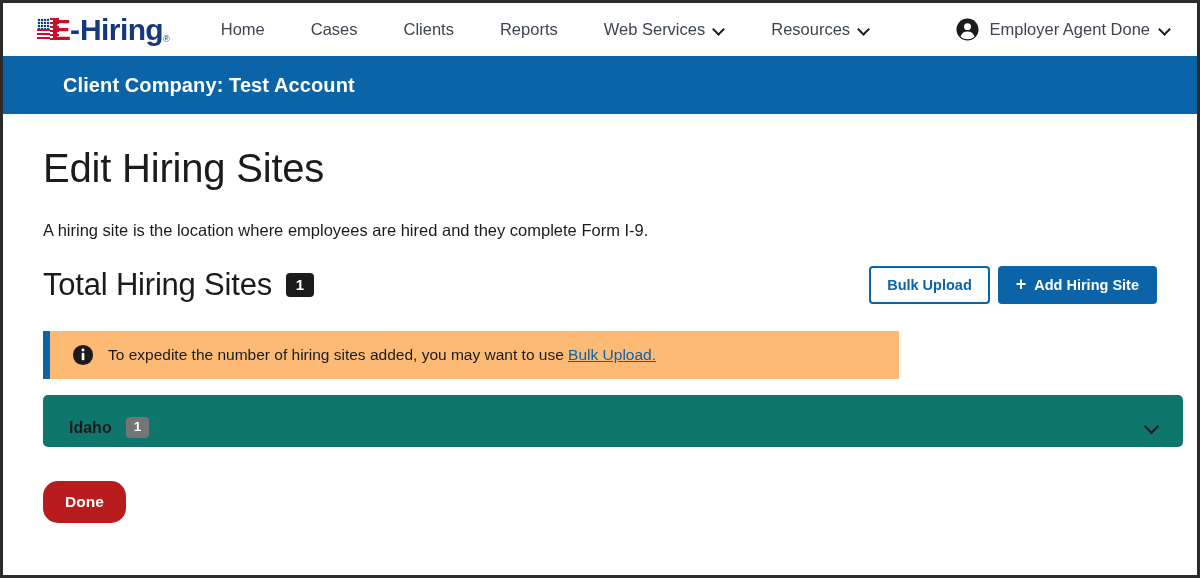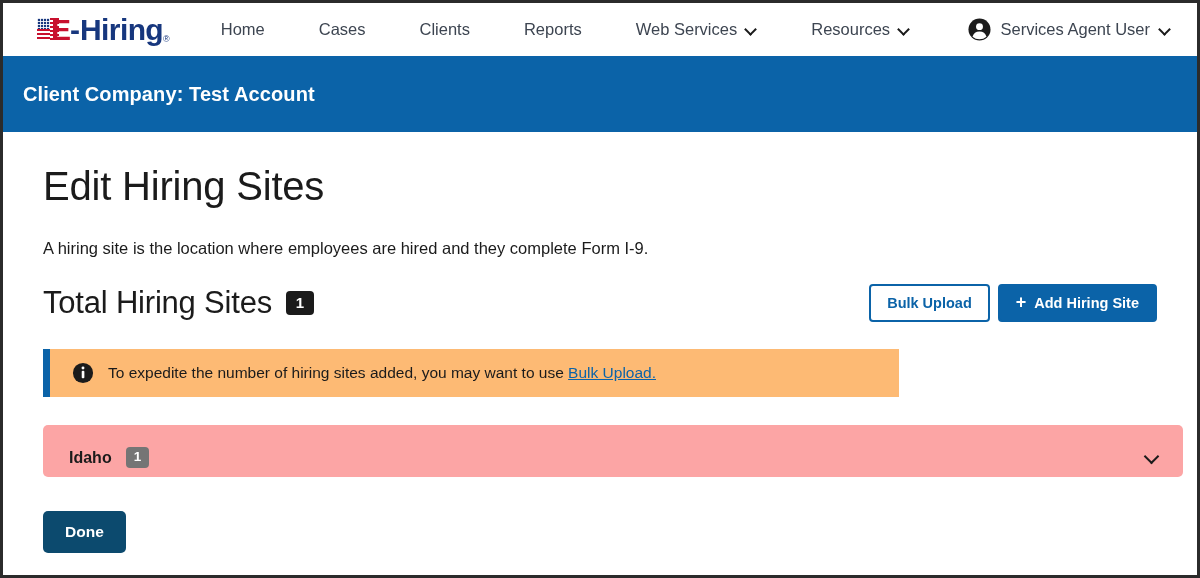--- a/index.html
+++ b/index.html
@@ -95,21 +95,21 @@
   .brand-tm {
     font-size: 9px;
     color: #17377e;
     align-self: flex-end;
     margin-bottom: 3px;
   }
 
   .navlinks {
     display: flex;
     align-items: center;
-    gap: 16px;
+    gap: 8px;
   }
   .navlink {
     font-size: 16.5px;
     color: #3d4551;
     padding: 0 19px;
     cursor: pointer;
     white-space: nowrap;
     display: flex;
     align-items: center;
     gap: 9px;
@@ -147,25 +147,25 @@
     flex: 0 0 auto;
   }
   .user-name {
     font-size: 16.5px;
     color: #3d4551;
     white-space: nowrap;
   }
 
   
   .client-banner {
-    height: 76px;
+    height: 58px;
     background: #0b63a8;
     display: flex;
     align-items: center;
-    padding-left: 20px;
+    padding-left: 60px;
     box-sizing: border-box;
   }
   .client-banner-text {
     color: #ffffff;
     font-size: 20px;
     font-weight: bold;
     letter-spacing: 0.1px;
   }
 
   
@@ -274,24 +274,24 @@
     color: #1b1b1b;
   }
   .alert-link {
     color: #0b63a8;
     text-decoration: underline;
     cursor: pointer;
   }
 
   
   .accordion {
-    margin-top: 28px;
+    margin-top: 16px;
     width: 1140px;
     height: 52px;
-    background: #fca5a5;
+    background: #0f766e;
     border-radius: 5px;
     display: flex;
     align-items: center;
     justify-content: space-between;
     padding: 13px 22px 0 26px;
     box-sizing: border-box;
     cursor: pointer;
   }
   .accordion-left {
     display: flex;
@@ -326,24 +326,24 @@
     border-right: 2.6px solid #1b1b1b;
     border-bottom: 2.6px solid #1b1b1b;
     transform: rotate(45deg);
   }
 
   
   .done-row {
     margin-top: 34px;
   }
   .btn-done {
-    background: #0c4a6e;
+    background: #b91c1c;
     color: #ffffff;
     border: none;
-    border-radius: 5px;
+    border-radius: 15px;
     font-size: 15.5px;
     font-weight: bold;
     padding: 12px 22px;
   }
 </style>
 </head>
 <body>
 
 <div class="screen">
 
@@ -383,21 +383,21 @@
         <span class="chev"></span>
       </div>
     </div>
 
     <div class="user-area">
       <svg class="avatar-icon" viewBox="0 0 24 24">
         <circle cx="12" cy="12" r="11.5" fill="#1b1b1b"></circle>
         <circle cx="12" cy="9" r="3.6" fill="#ffffff"></circle>
         <path d="M4.7 19.6a7.6 7.6 0 0 1 14.6 0 11.5 11.5 0 0 1-14.6 0z" fill="#ffffff"></path>
       </svg>
-      <span class="user-name">Services Agent User</span>
+      <span class="user-name">Employer Agent Done</span>
       <span class="chev"></span>
     </div>
   </div>
 
   <div class="client-banner">
     <span class="client-banner-text">Client Company: Test Account</span>
   </div>
 
   <div class="main">
 

